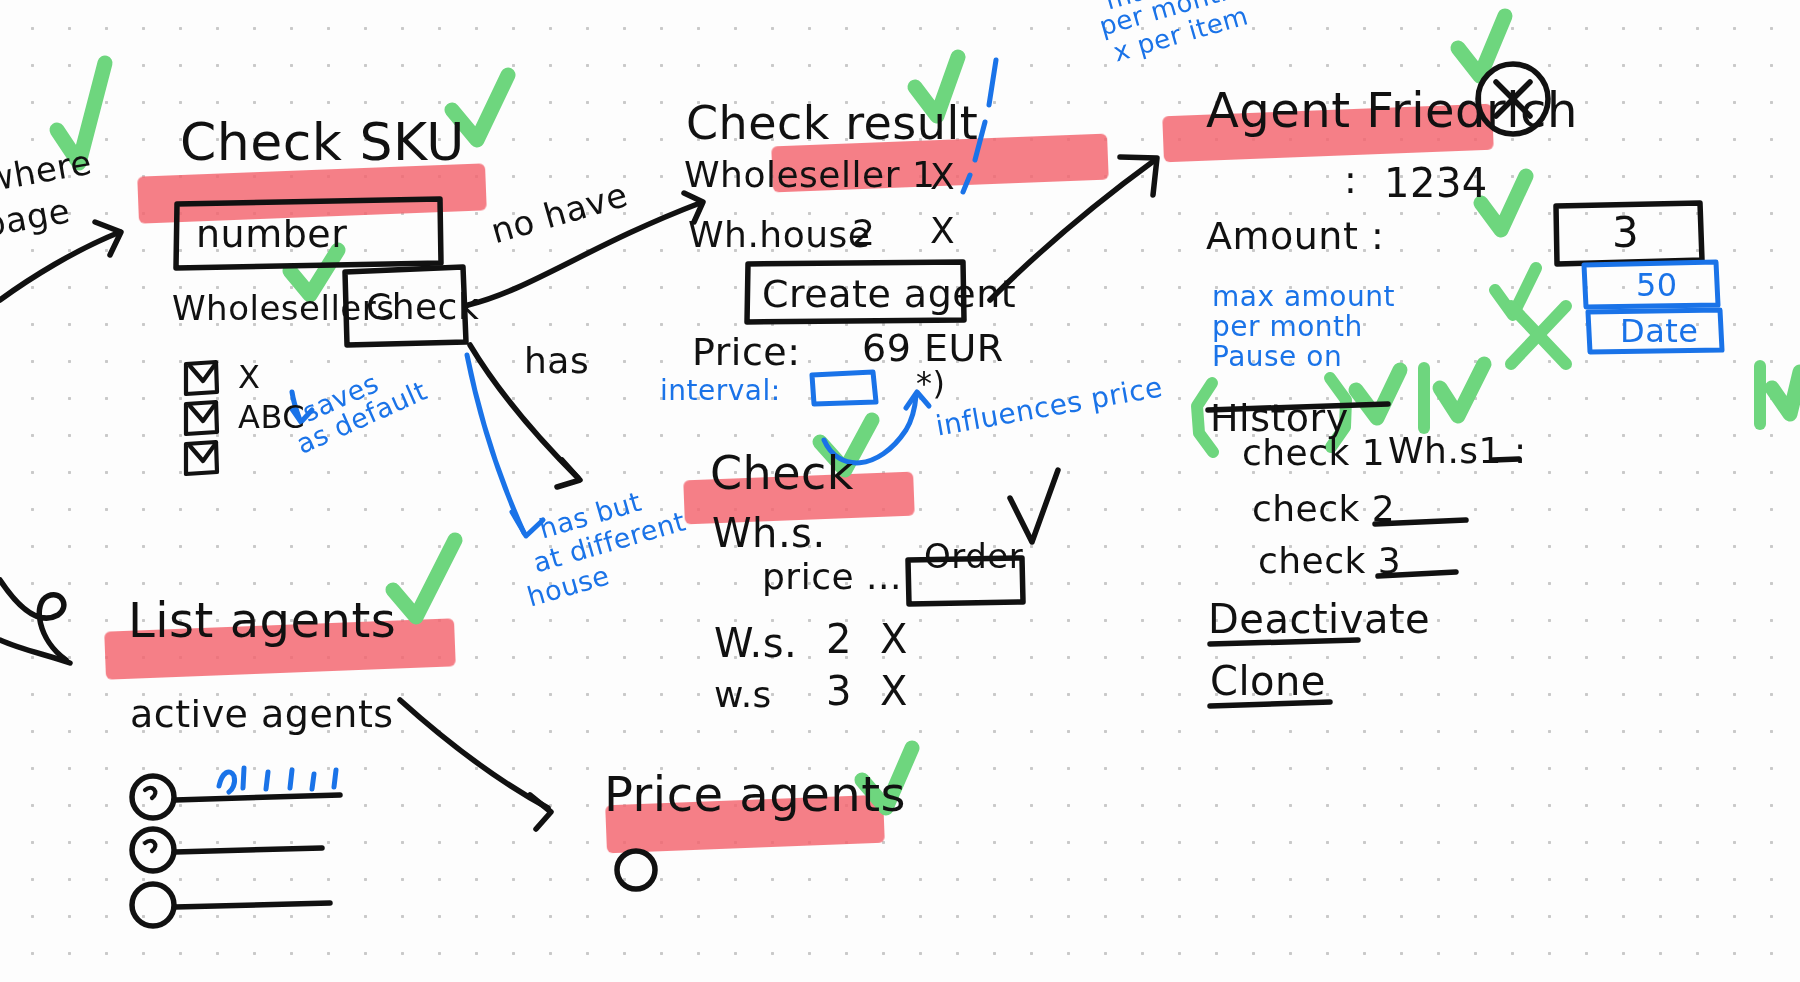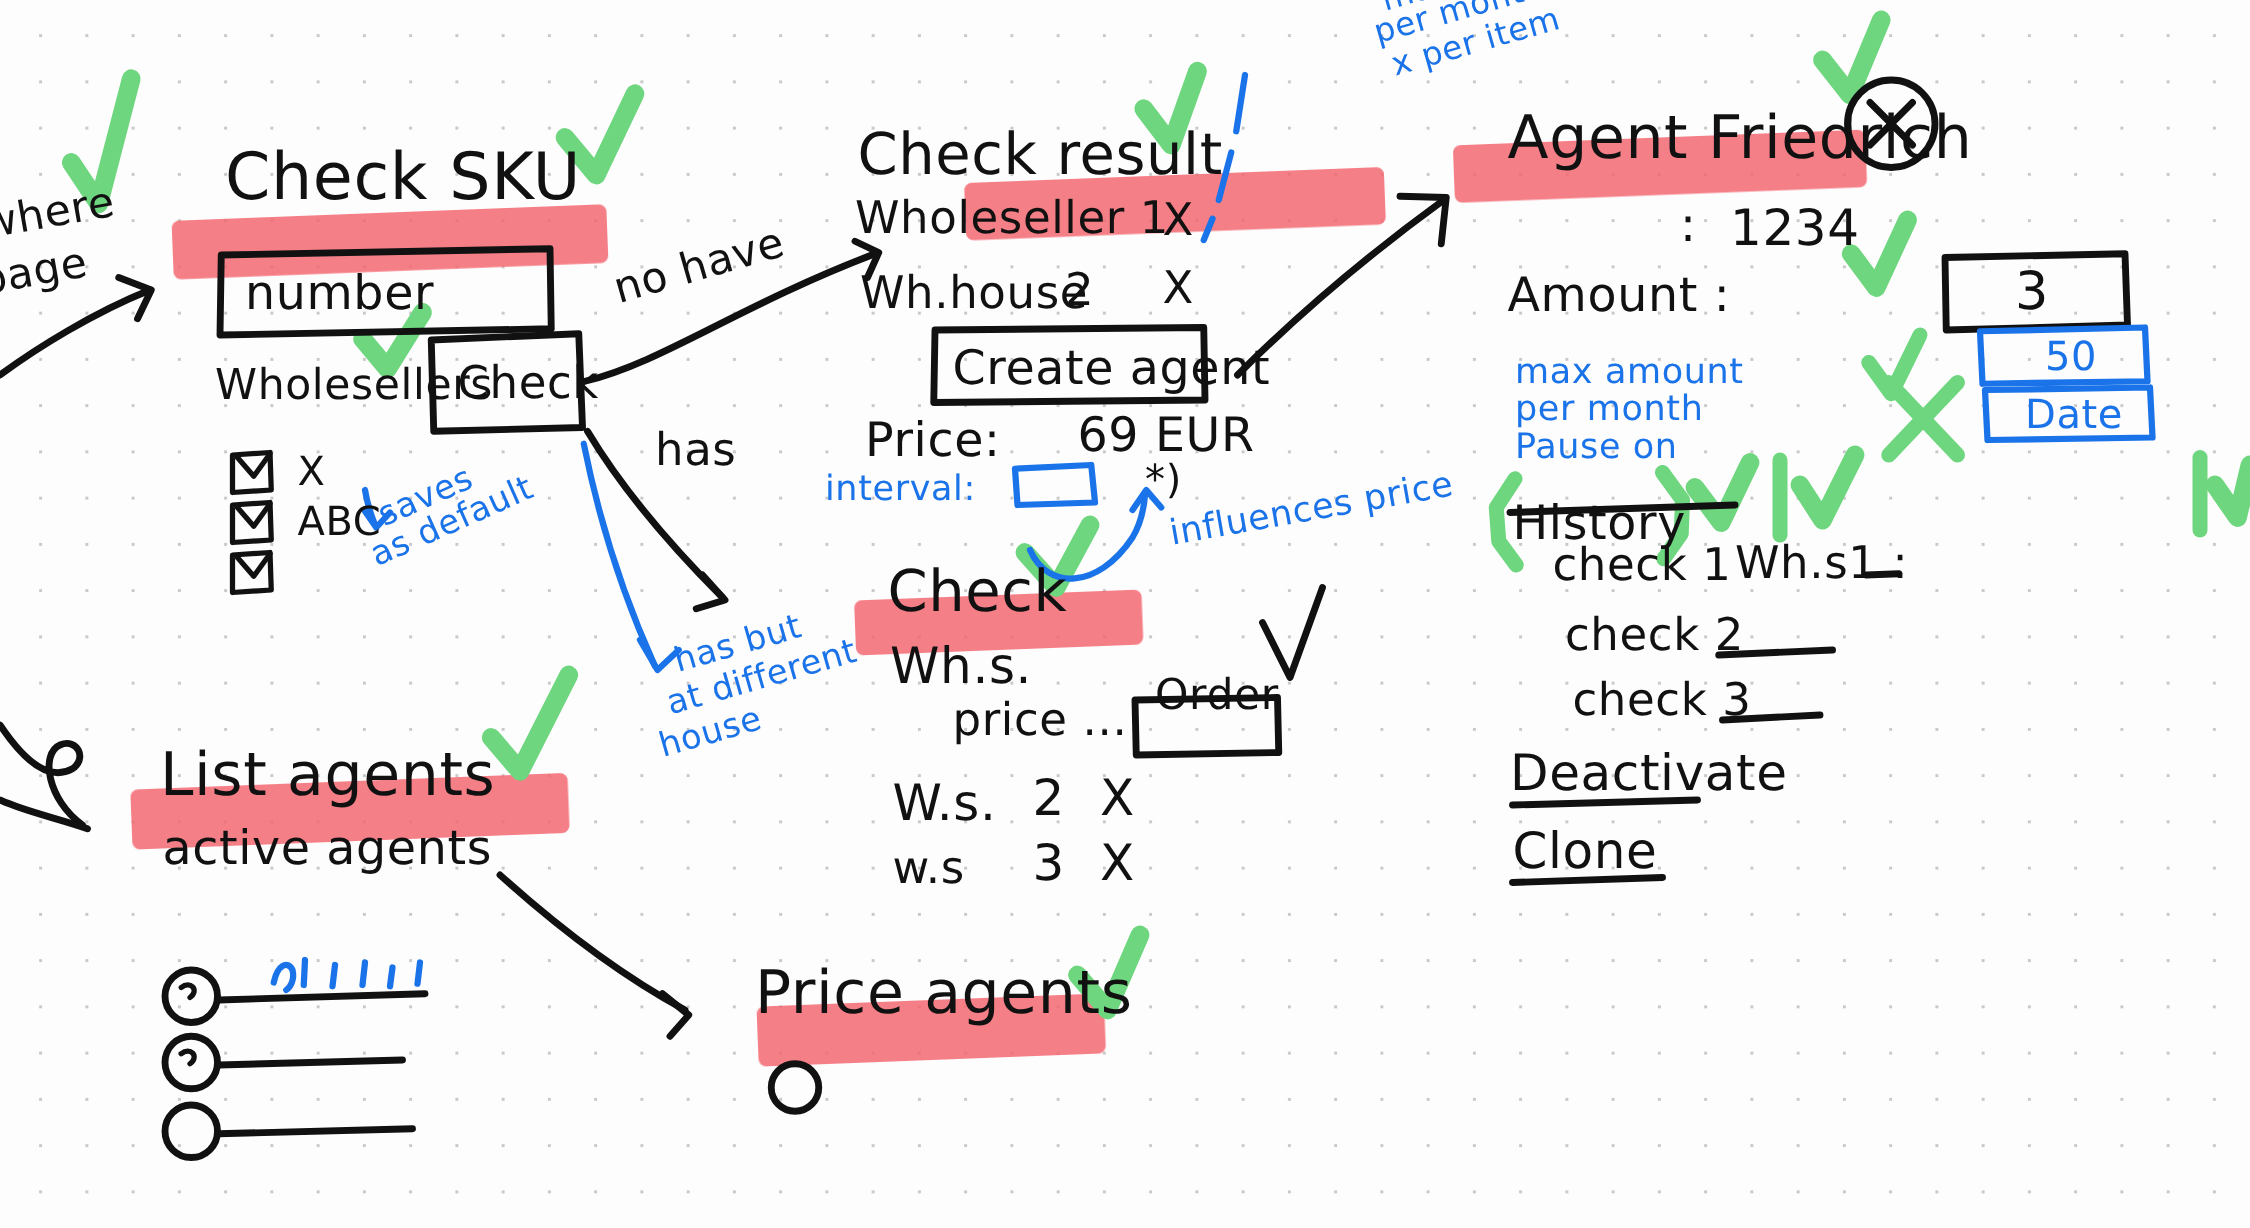--- a/index.html
+++ b/index.html
@@ -286,21 +286,21 @@
 
   <div class="ink" style="left:714px; top:620px; font-size:40px;">W.s.</div>
   <div class="ink" style="left:826px; top:616px; font-size:40px;">2</div>
   <div class="ink" style="left:880px; top:616px; font-size:40px;">X</div>
 
   <div class="ink" style="left:714px; top:674px; font-size:36px;">w.s</div>
   <div class="ink" style="left:826px; top:668px; font-size:40px;">3</div>
   <div class="ink" style="left:880px; top:668px; font-size:40px;">X</div>
 
   <div class="ink" style="left:128px; top:592px; font-size:48px;">List agents</div>
-  <div class="ink" style="left:130px; top:656px; font-size:38px;">active agents</div>
+  <div class="ink" style="left:130px; top:692px; font-size:38px;">active agents</div>
 
   <div class="ink" style="left:604px; top:766px; font-size:48px;">Price agents</div>
 
   <div class="ink" style="left:1206px; top:82px; font-size:48px;">Agent Friedrich</div>
   <div class="ink" style="left:1344px; top:158px; font-size:38px;">:</div>
   <div class="ink" style="left:1384px; top:160px; font-size:40px;">1234</div>
 
   <div class="ink" style="left:1206px; top:214px; font-size:38px;">Amount :</div>
   <div class="ink" style="left:1612px; top:208px; font-size:42px;">3</div>
 

